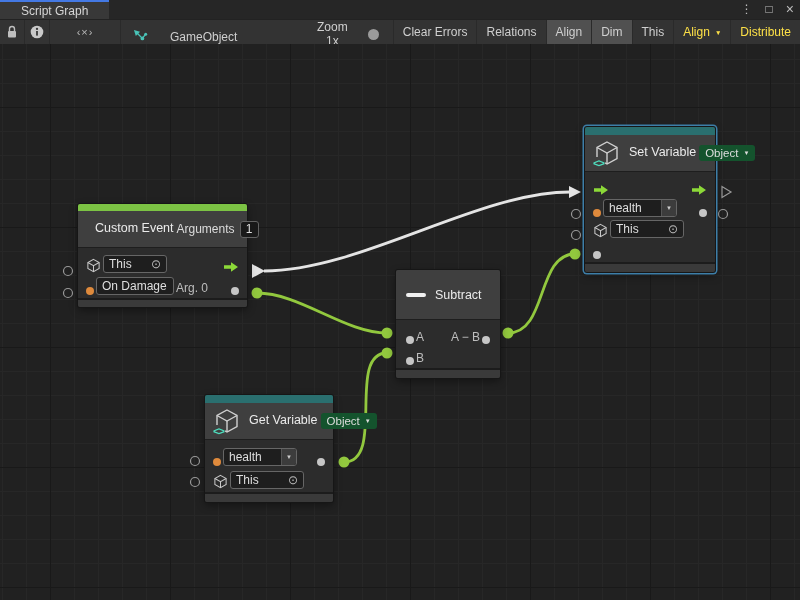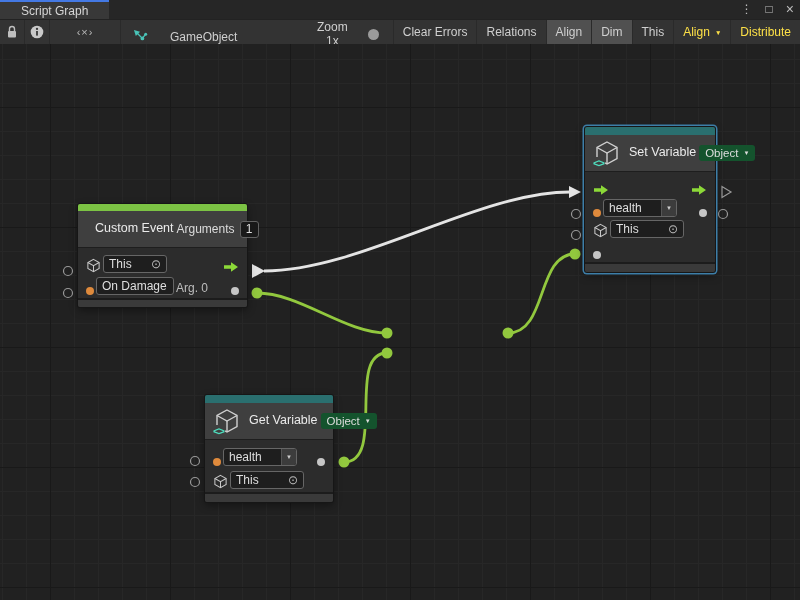--- a/index.html
+++ b/index.html
@@ -271,20 +271,42 @@
             <span class="picker">⊙</span>
           </span>
         </div>
         <div class="node-row row-h21">
           <span class="dot"></span>
         </div>
       </div>
       <div class="node-footer" style="height:10px;"></div>
     </div>
 
+    <div class="node" style="left:396px; top:226px; width:104px;">
+      <div class="node-header" style="height:50px; border-radius:2px 2px 0 0;">
+        <svg width="22" height="18" viewBox="0 0 22 18">
+          <rect x="1" y="7" width="20" height="4" rx="2" fill="#F0F0F0"></rect>
+        </svg>
+        <div class="node-title">Subtract</div>
+      </div>
+      <div class="node-body">
+        <div class="node-row row-h21" style="padding:0 10px;">
+          <span class="dot"></span>
+          <span class="port-label">A</span>
+          <span class="spacer"></span>
+          <span class="port-label">A − B</span>
+          <span class="dot"></span>
+        </div>
+        <div class="node-row row-h21" style="padding:0 10px;">
+          <span class="dot"></span>
+          <span class="port-label">B</span>
+        </div>
+      </div>
+      <div class="node-footer" style="height:10px;"></div>
+    </div>
 
     <div class="node" style="left:205px; top:351px; width:128px;">
       <div class="node-bar" style="background:#2A6F6F; height:8px;"></div>
       <div class="node-header" style="gap:7px;">
         <div class="icon-wrap">
           <svg width="26" height="26" viewBox="0 0 26 26" fill="none" stroke="#D0D0D0" stroke-width="1.4">
             <path d="M13 2 L23 7.5 V18.5 L13 24 L3 18.5 V7.5 Z"></path>
               <path d="M3 7.5 L13 13 L23 7.5"></path>
               <path d="M13 13 V24"></path>
           </svg>

